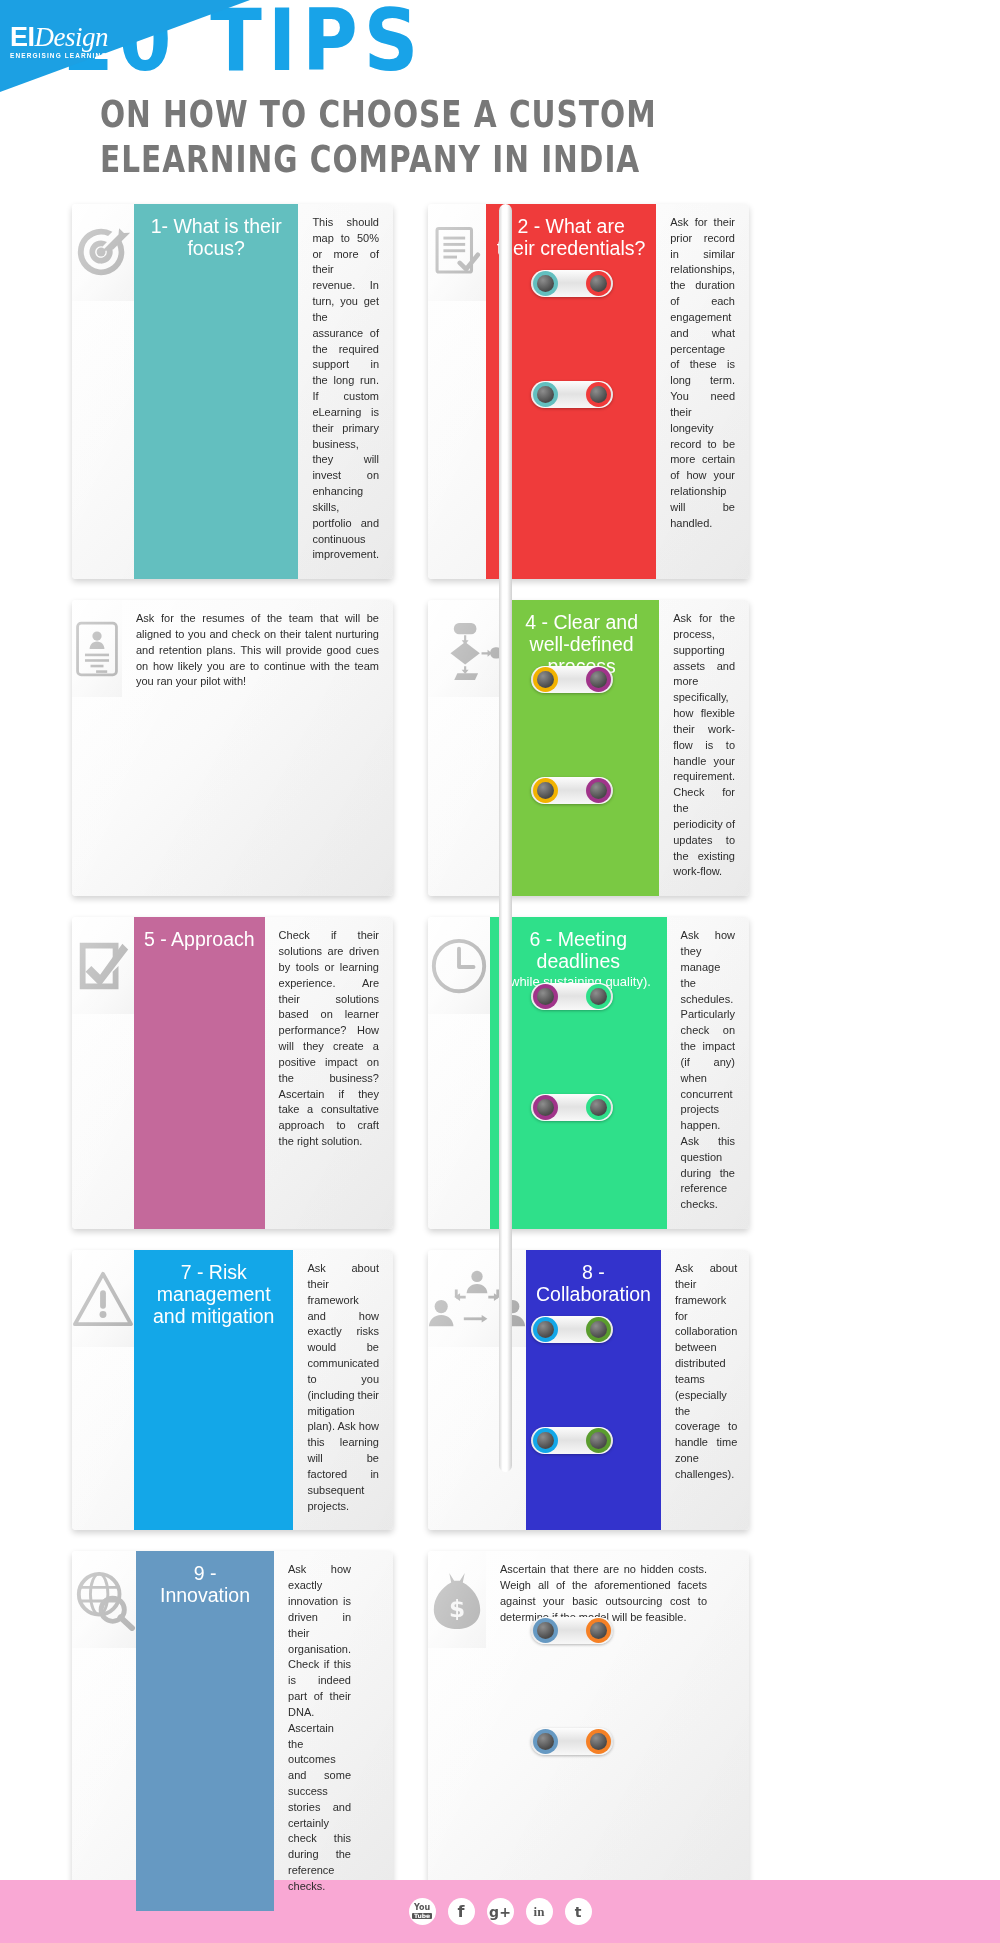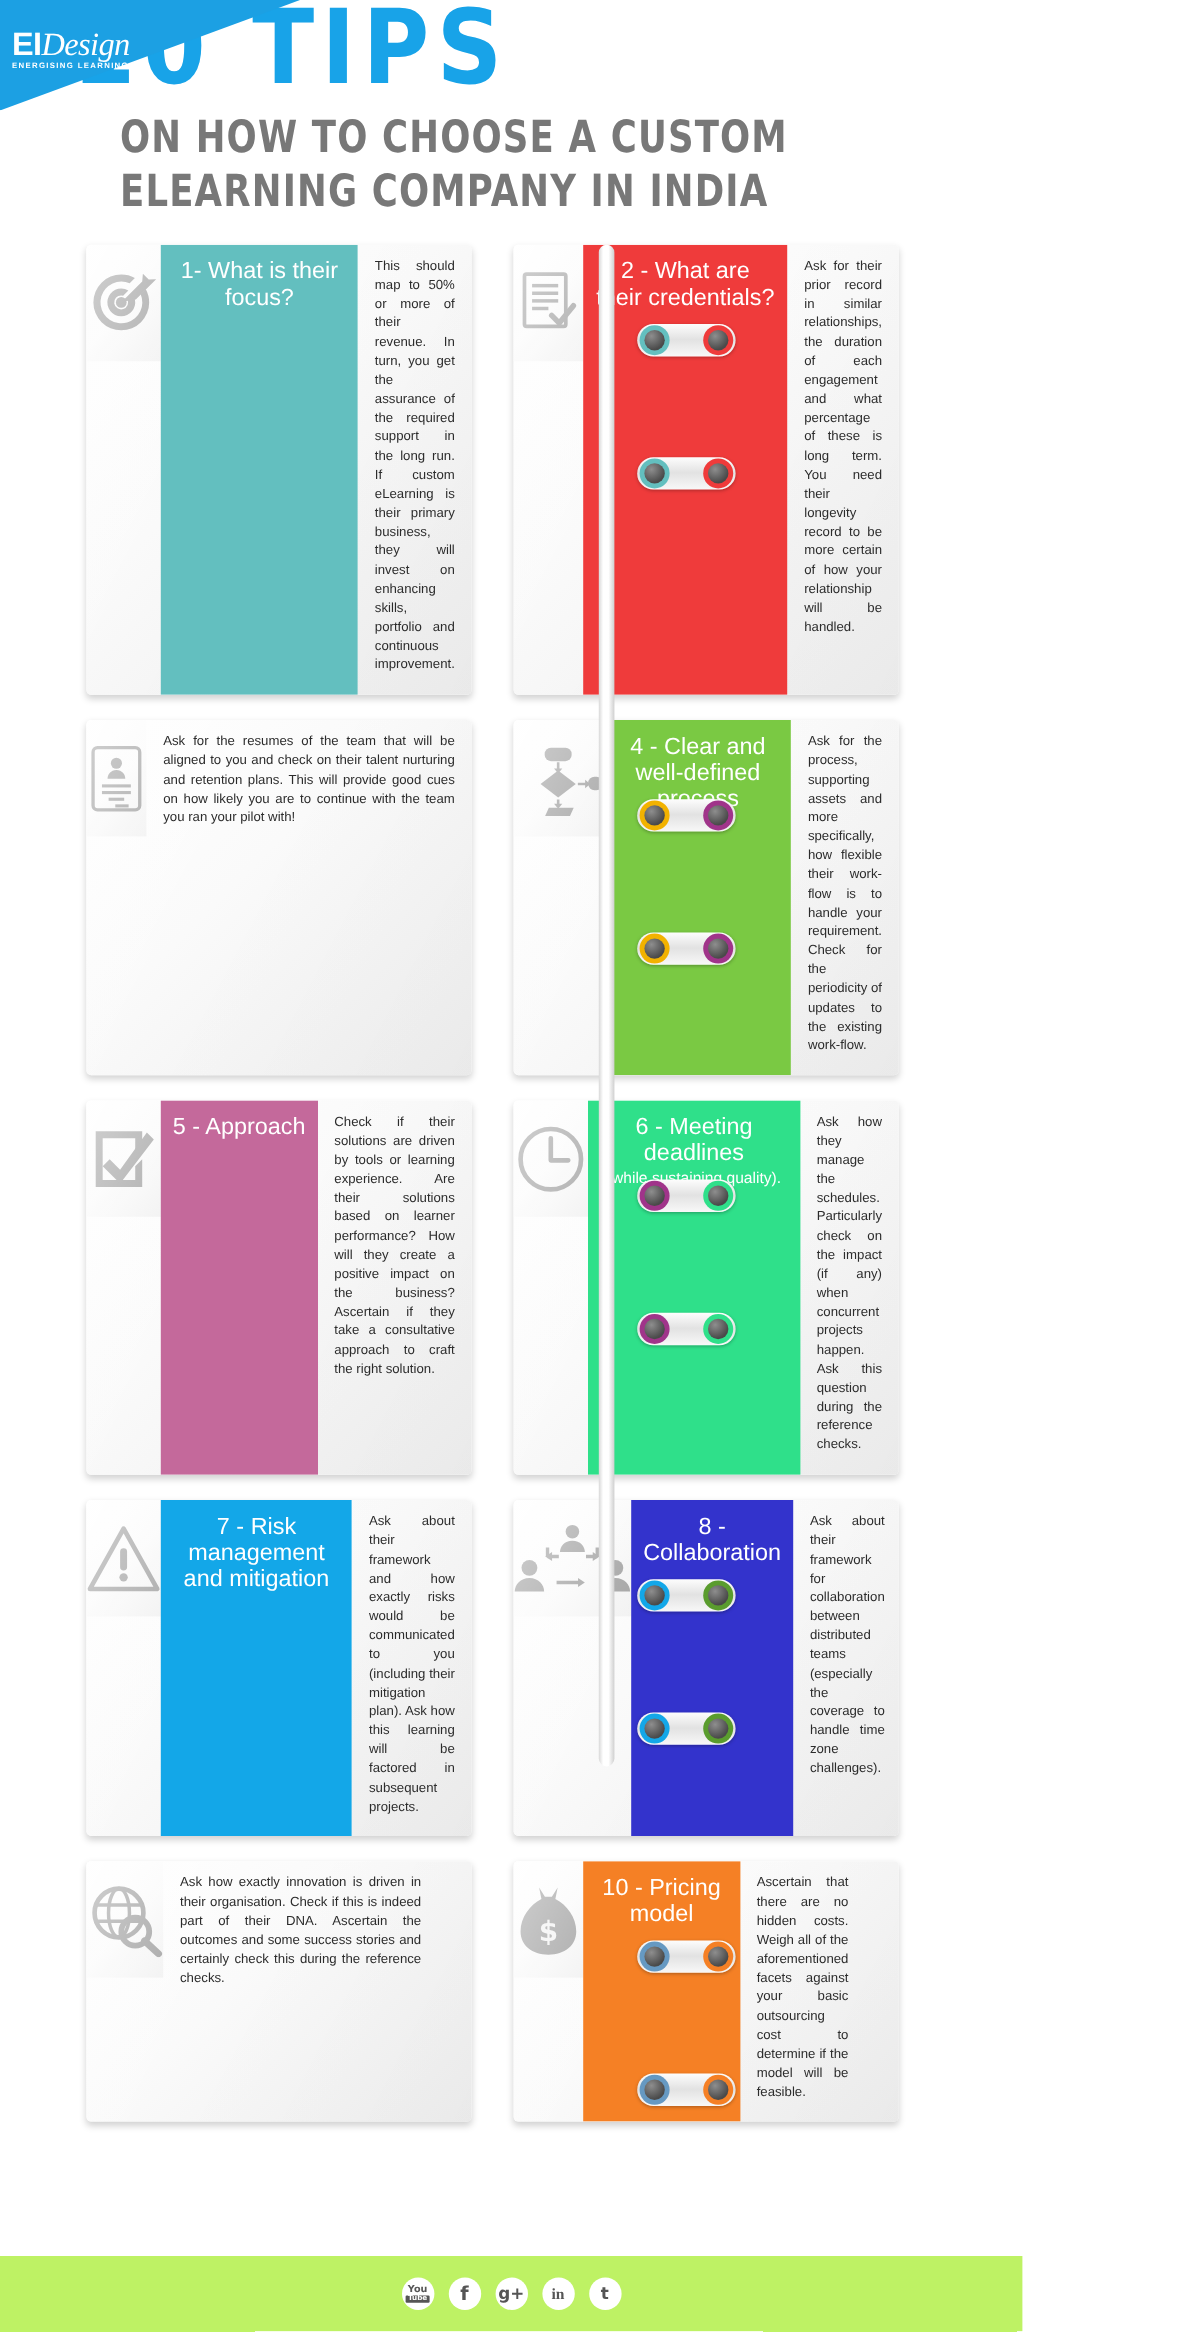--- a/index.html
+++ b/index.html
@@ -185,23 +185,23 @@
     background-image: radial-gradient(circle, currentColor 1px, transparent 1.2px);
     background-size: 7px 4px;
     background-repeat: repeat-x;
     opacity: 0.85;
   }
 
   
   .footer {
     position: absolute;
     bottom: 0; left: 0;
-    width: 852px;
+    width: 1000px;
     height: 63px;
-    background: #bef264;
+    background: #f9a8d4;
     display: flex;
     align-items: center;
     justify-content: center;
     gap: 12px;
   }
   .social {
     width: 27px; height: 27px;
     border-radius: 50%;
     background: #ffffff;
     color: #555555;
@@ -403,31 +403,31 @@
           <div class="card">
             <div class="card-icon">
               <svg width="64" height="62" viewBox="0 0 66 64">
                 <circle cx="28" cy="26" r="21" fill="none" stroke="#9a9a9a" stroke-width="4"></circle>
                 <ellipse cx="28" cy="26" rx="9" ry="21" fill="none" stroke="#9a9a9a" stroke-width="3"></ellipse>
                 <path d="M8 19h40M8 33h40" stroke="#9a9a9a" stroke-width="3"></path>
                 <circle cx="42" cy="42" r="12" fill="none" stroke="#9a9a9a" stroke-width="5"></circle>
                 <path d="M50 50 L62 61" stroke="#9a9a9a" stroke-width="6" stroke-linecap="round"></path>
               </svg>
             </div>
+            <div class="card-title" style="background: rgb(102, 153, 194);"><span>9 - Innovation</span></div>
             <div class="card-body">Ask how exactly innovation is driven in their organisation. Check if this is indeed part of their DNA. Ascertain the outcomes and some success stories and certainly check this during the reference checks.</div>
             <div class="dots" style="color: rgb(102, 153, 194);"></div>
           </div>
           <div class="card">
             <div class="card-icon">
               <svg width="58" height="62" viewBox="0 0 60 64">
                 <path d="M22 4 l5 8 h6 l5-8 -2 10 c10 5 18 16 18 28 0 12-10 20-24 20S6 54 6 42c0-12 8-23 18-28z"></path>
                 <text x="30" y="50" text-anchor="middle" font-size="24" font-family="DejaVu Sans, sans-serif" fill="#f2f2f2" font-weight="bold">$</text>
               </svg>
             </div>
-            <div class="card-title" style="background: rgb(245, 128, 37);"><span>10 - Pricing model</span></div>
             <div class="card-body">Ascertain that there are no hidden costs. Weigh all of the aforementioned facets against your basic outsourcing cost to determine if the model will be feasible.</div>
             <div class="dots" style="color: rgb(245, 128, 37);"></div>
           </div>
           <div class="link top">
             <span class="nub" style="background: rgb(102, 153, 194);"></span>
             <span class="nub" style="background: rgb(245, 128, 37);"></span>
           </div>
           <div class="link bot">
             <span class="nub" style="background: rgb(102, 153, 194);"></span>
             <span class="nub" style="background: rgb(245, 128, 37);"></span>

